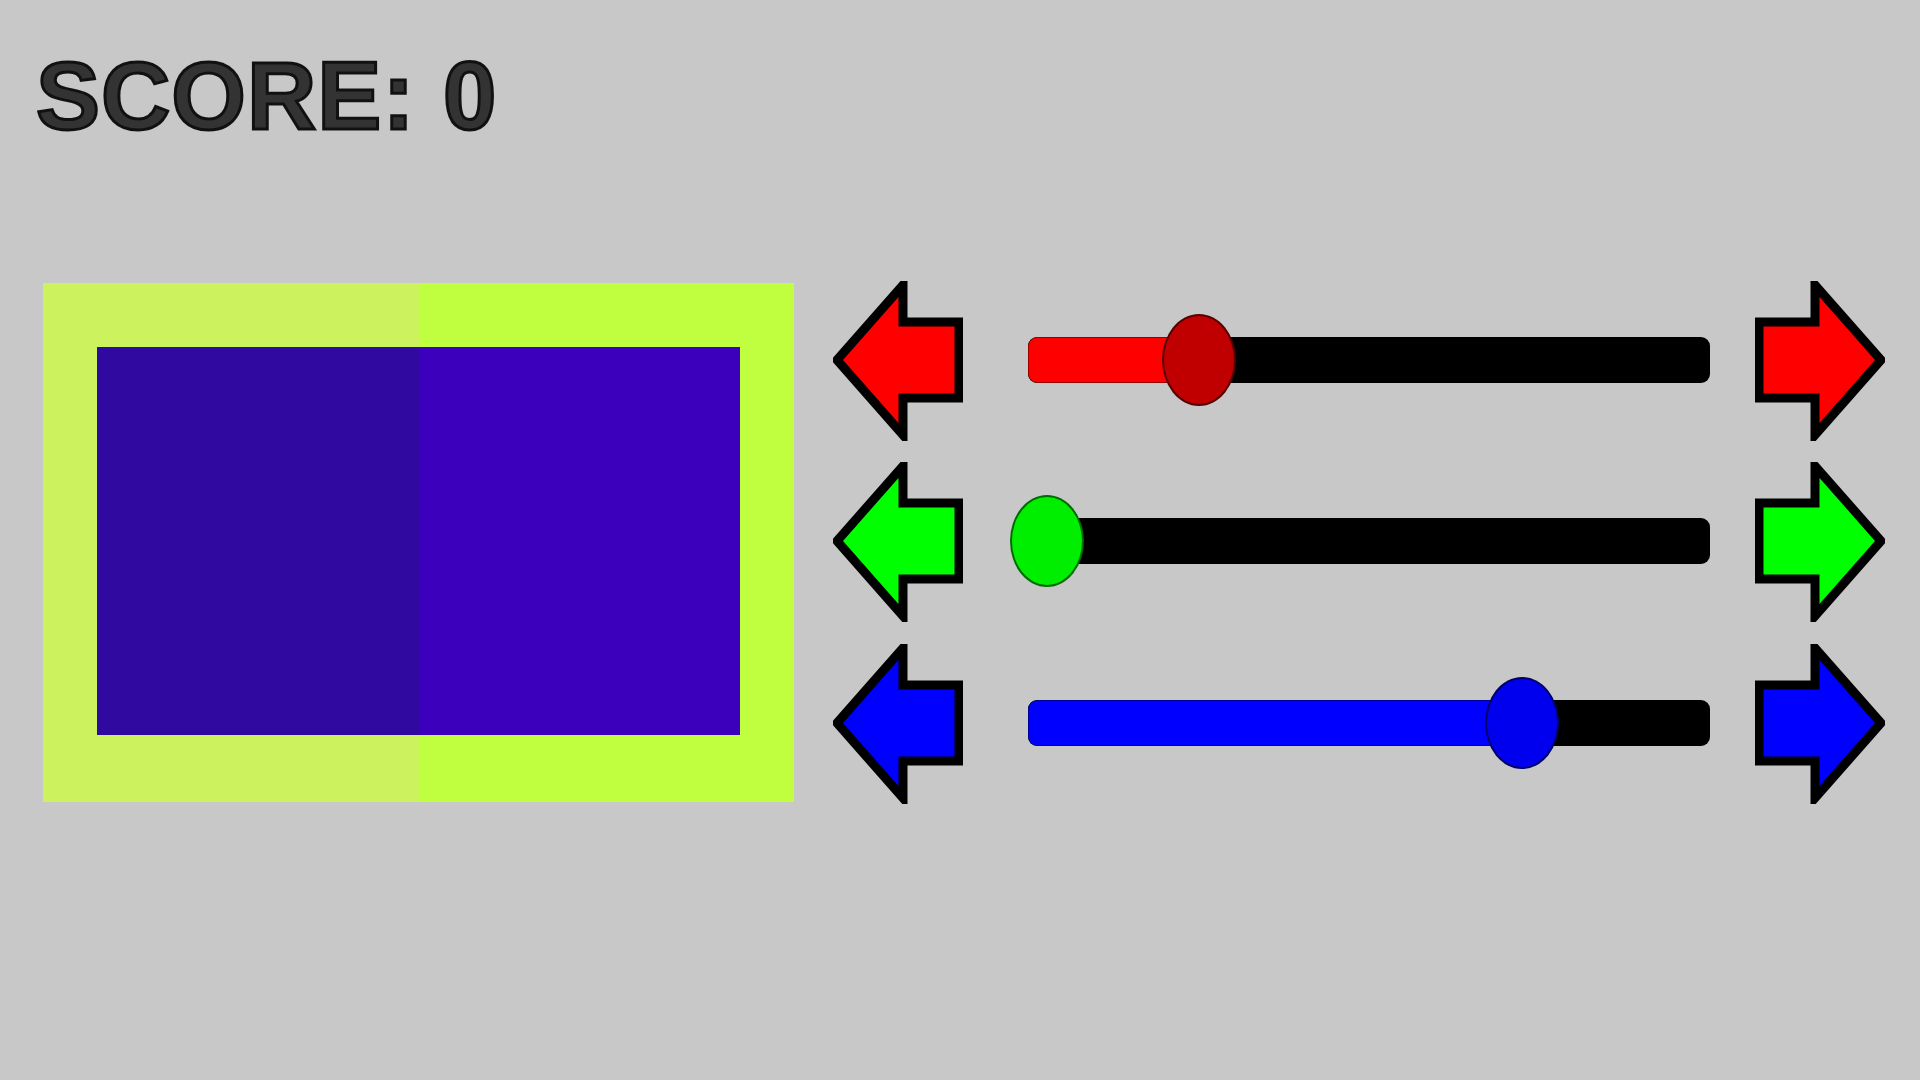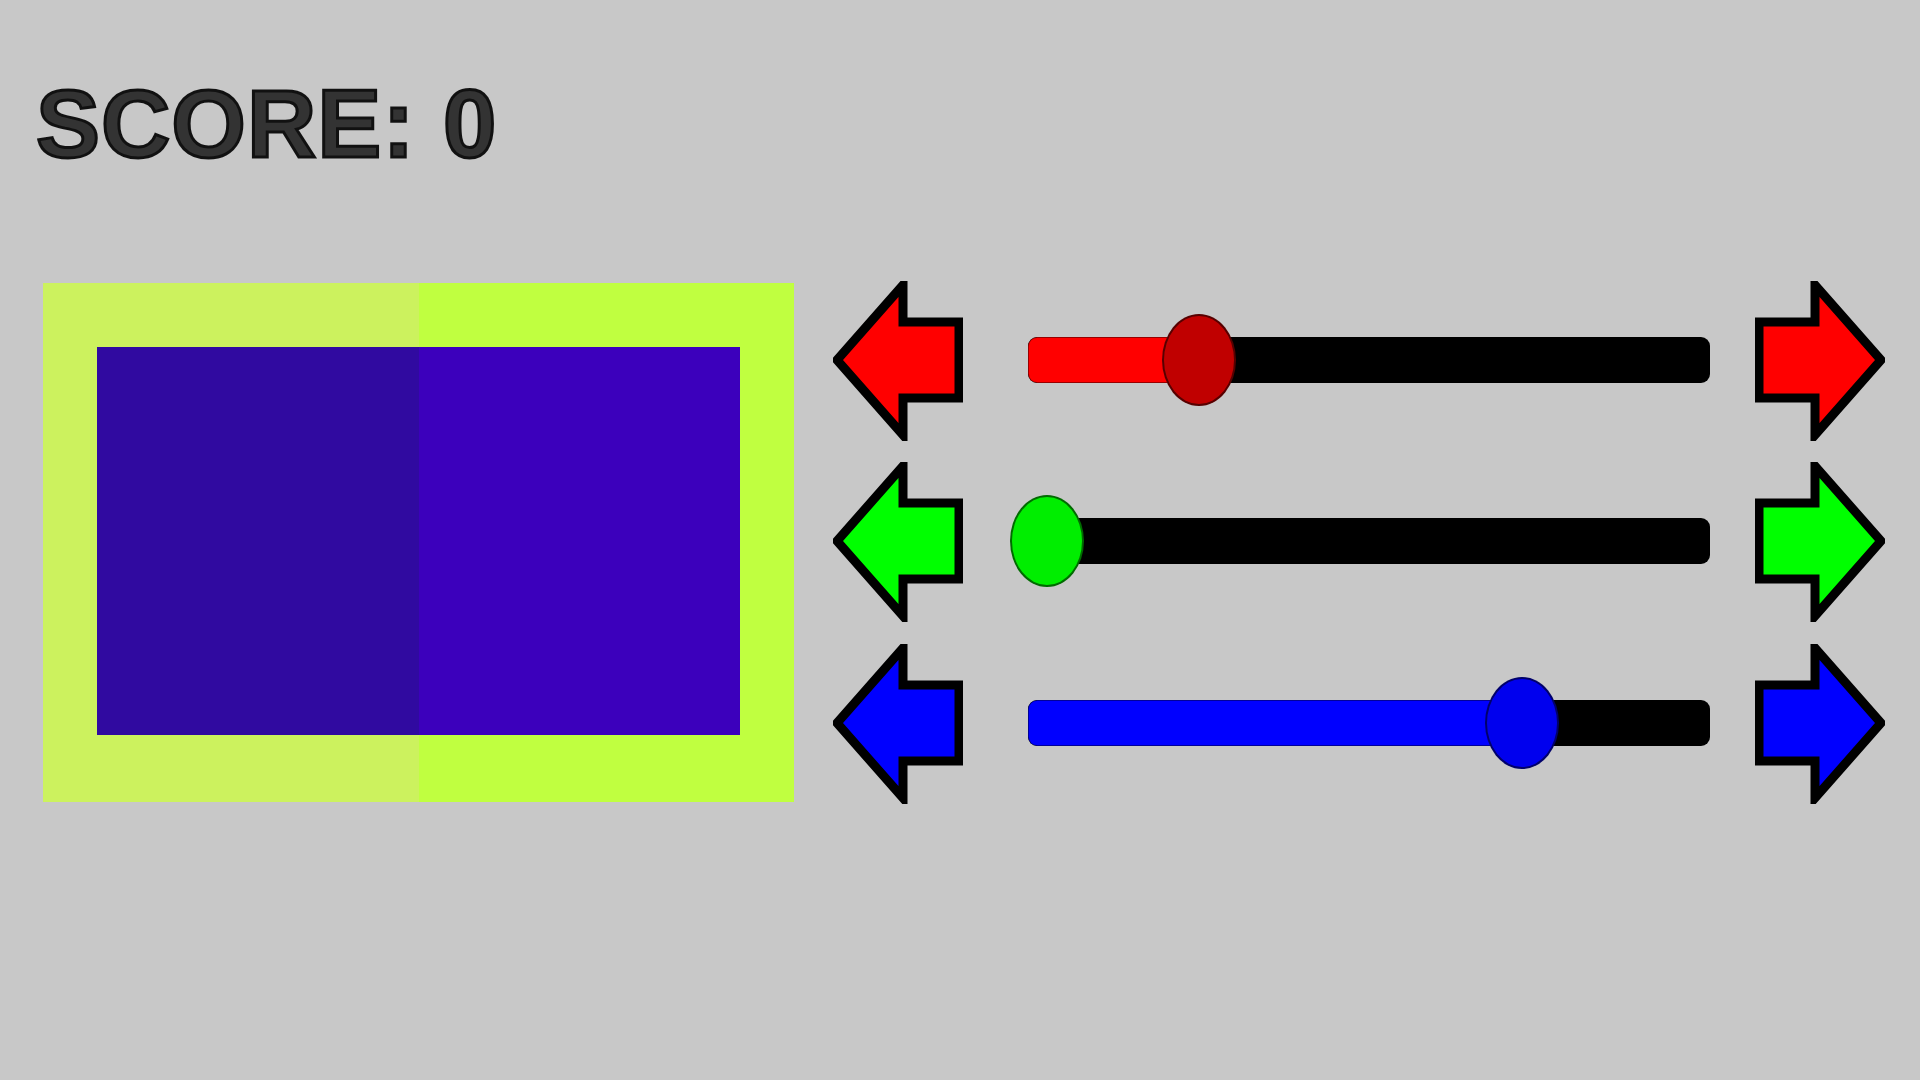--- a/index.html
+++ b/index.html
@@ -2,21 +2,21 @@
 <html><head>
 <meta charset="utf-8">
 <style>
   html, body { margin:0; padding:0; }
   body {
     width:1920px; height:1080px; background:#c8c8c8; position:relative; overflow:hidden;
     font-family:"Liberation Sans", sans-serif;
   }
   .score {
     position:absolute; left:36px; top:48px; font-size:96px; font-weight:bold; color:#333333;
-    -webkit-text-stroke:3px #111; letter-spacing:1px; line-height:1; white-space:nowrap;margin-top:28px;
+    -webkit-text-stroke:3px #111; letter-spacing:1px; line-height:1; white-space:nowrap;
   }
   .frame { position:absolute; left:43px; top:283px; width:751px; height:519px; }
   .frame .half { position:absolute; top:0; height:100%; }
   .frame .inner { position:absolute; }
   .arrow { position:absolute; width:130px; height:160px; cursor:pointer; }
   .arrow svg { width:100%; height:100%; display:block; }
   .track { position:absolute; left:1028px; width:682px; height:46px; background:#000; border-radius:9px; overflow:hidden; }
   .fill { position:absolute; left:0; top:0; height:100%; border-radius:9px; box-sizing:border-box; }
   .knob { position:absolute; width:74px; height:92px; border-radius:50%; box-sizing:border-box; cursor:grab; }
 </style>

